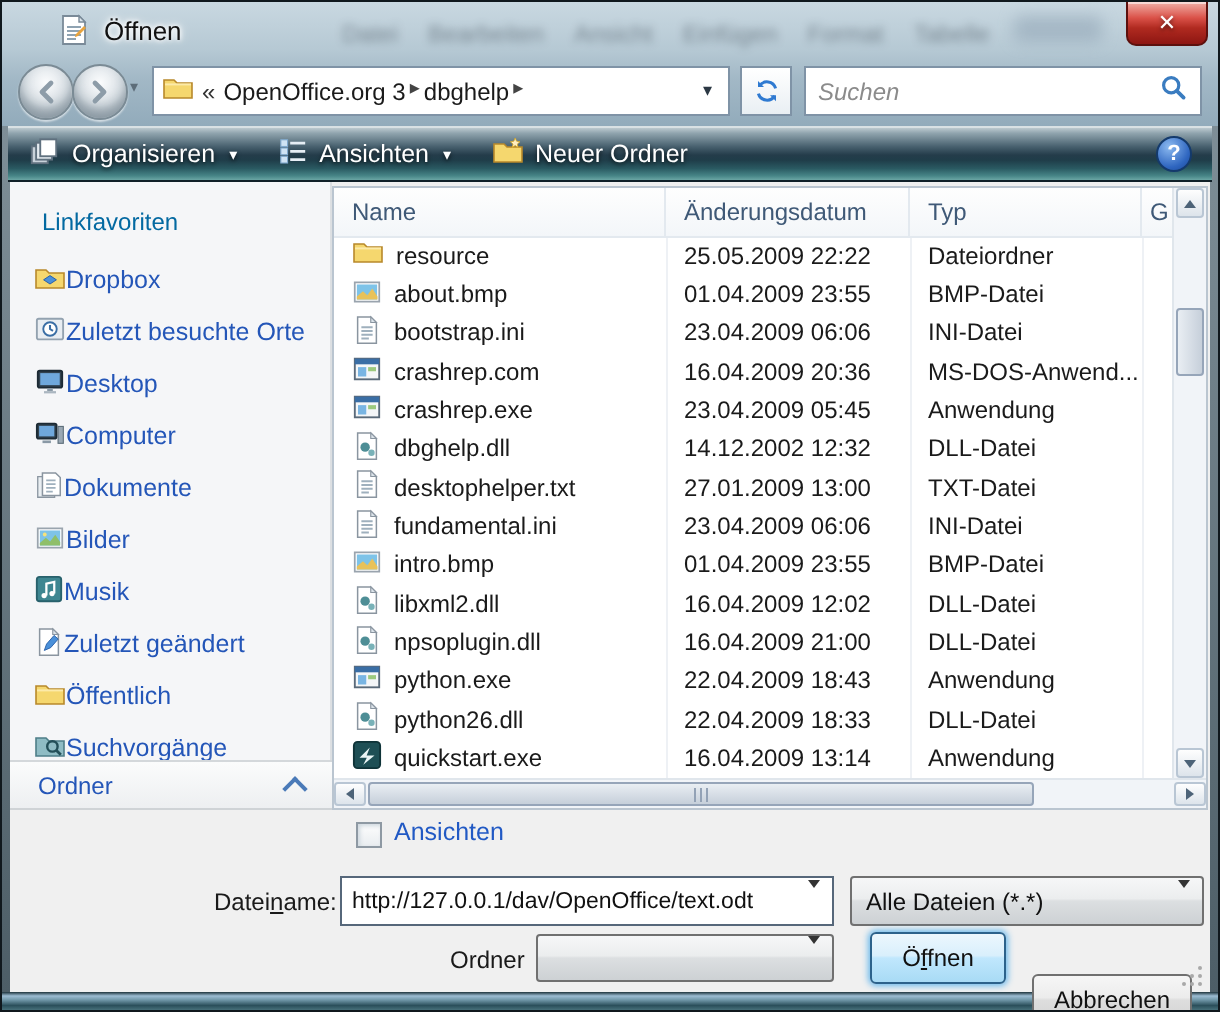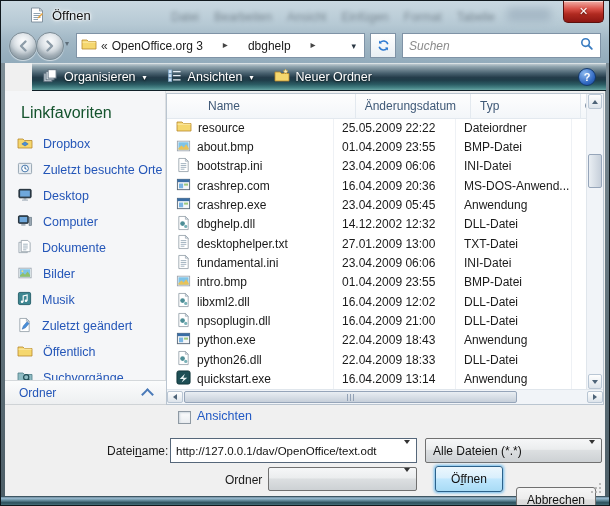--- a/index.html
+++ b/index.html
@@ -46,47 +46,47 @@
        display:flex;align-items:center;justify-content:center;cursor:pointer;}
   .searchbox{position:absolute;left:401px;top:32px;width:199px;height:25px;background:#fff;
        border:1px solid #7f93a6;box-sizing:border-box;display:flex;align-items:center;}
   .searchbox input{flex:1;border:none;outline:none;background:transparent;font:italic 12px "Liberation Sans","DejaVu Sans",sans-serif;
        color:#555;padding:0 6px;min-width:0;}
   .searchbox input::placeholder{color:#8b8b8b;font-style:italic;}
   .mag{margin-right:6px;flex:none;}
   
   .toolbar{position:absolute;left:3px;right:3px;top:62px;height:28px;display:flex;align-items:center;
        background:linear-gradient(180deg,#bcc9cf 0%,#90a4ae 10%,#47606e 36%,#243c4a 52%,#1f3d49 62%,#2a5a62 78%,#478587 92%,#6aa6a4 100%);
-       border-top:1px solid #d9e1e4;border-bottom:1px solid #102028;box-sizing:border-box;margin-left:28px;}
+       border-top:1px solid #d9e1e4;border-bottom:1px solid #102028;box-sizing:border-box;}
   .tbtn{display:flex;align-items:center;gap:6px;color:#fff;padding:0 10px;height:100%;cursor:pointer;
        text-shadow:0 1px 2px rgba(0,0,0,.65);font-size:12.5px;}
   .tbtn .dd{font-size:8px;margin-left:1px;}
   .help-circle{margin-left:auto;margin-right:10px;width:16px;height:16px;border-radius:50%;cursor:pointer;
        background:radial-gradient(circle at 35% 28%,#8cbaf0,#2f66c0 65%,#1a4796);
        border:1px solid #143a6c;color:#fff;font-size:11px;font-weight:bold;
        display:flex;align-items:center;justify-content:center;text-shadow:none;}
   
   .sidebar{position:absolute;left:4px;top:90px;width:161px;height:314px;background:#f5f6f8;
        border-right:1px solid #dcdfe2;box-sizing:border-box;}
-  .side-header{margin:13px 0 9px 16px;color:#14532d;font-size:16px;}
-  .side-item{display:flex;align-items:center;gap:10px;height:26px;padding-left:12px;
+  .side-header{margin:13px 0 9px 16px;color:#0369a1;font-size:12px;}
+  .side-item{display:flex;align-items:center;height:26px;padding-left:12px;
        color:#2456b8;font-size:12.5px;cursor:pointer;}
   .side-item svg{flex:none;}
   .folders-bar{position:absolute;left:4px;top:379px;width:161px;height:25px;box-sizing:border-box;
        border-top:1px solid #d4d8db;border-bottom:1px solid #cfd3d6;
        background:linear-gradient(#fbfcfc,#edeff1);display:flex;align-items:center;
        justify-content:space-between;padding:0 14px;color:#2456b8;cursor:pointer;}
   .chev-up{width:7px;height:7px;border-left:2px solid #4a7ab8;border-top:2px solid #4a7ab8;
        transform:rotate(45deg);margin-top:4px;}
   
   .listpanel{position:absolute;left:165px;top:92px;width:438px;height:312px;background:#fff;
        border:1px solid #bac5d0;box-sizing:border-box;}
   .vline{position:absolute;top:0;bottom:15px;width:1px;background:#eef1f5;}
   .list-header{position:absolute;left:0;top:0;right:9px;height:24px;display:flex;
-       background:linear-gradient(#fefefe,#f3f6f9);border-bottom:1px solid #e3e9ef;color:#3f5977;padding-left:32px;}
+       background:linear-gradient(#fefefe,#f3f6f9);border-bottom:1px solid #e3e9ef;color:#3f5977;}
   .hcell{box-sizing:border-box;display:flex;align-items:center;padding-left:9px;
        border-right:1px solid #e3e9ef;cursor:pointer;}
   .hcell.hg{border-right:none;padding-left:4px;}
   .sort-asc{position:absolute;left:60px;top:2px;width:0;height:0;
        border-left:4px solid transparent;border-right:4px solid transparent;
        border-bottom:4px solid #aabeD2;border-bottom-color:#a9bdd1;}
   .rows{position:absolute;left:0;top:24px;right:17px;bottom:15px;overflow:hidden;}
   .row{display:flex;align-items:center;height:19.35px;cursor:pointer;}
   .cell{box-sizing:border-box;white-space:nowrap;overflow:hidden;}
   .c-name{width:166px;display:flex;align-items:center;gap:6px;padding-left:9px;}
@@ -193,21 +193,21 @@
   <span class="nav-dd">▾</span>
 
   <div class="crumbbar">
     <span>
       <svg width="16" height="14" viewBox="0 0 16 14">
           <path d="M1 3h5l1.5 1.5H15V12H1z" fill="#f5d76e" stroke="#b8892b" stroke-width=".8"></path>
           <path d="M1.5 5.2h13" stroke="#fceaa9" stroke-width="1"></path>
         </svg>
     </span>
     <span class="ovf">«</span>
-    <span id="crumbs" style="display:flex;gap:18px;">
+    <span id="crumbs" style="display:flex;gap:0;">
         <span class="crumb">OpenOffice.org 3</span>
         <span class="sep">▸</span>
         <span class="crumb">dbghelp</span>
         <span class="sep">▸</span>
       </span>
     <span class="crumb-dd">▾</span>
   </div>
 
   <div class="refresh-btn">
     <svg width="15" height="15" viewBox="0 0 16 16">

